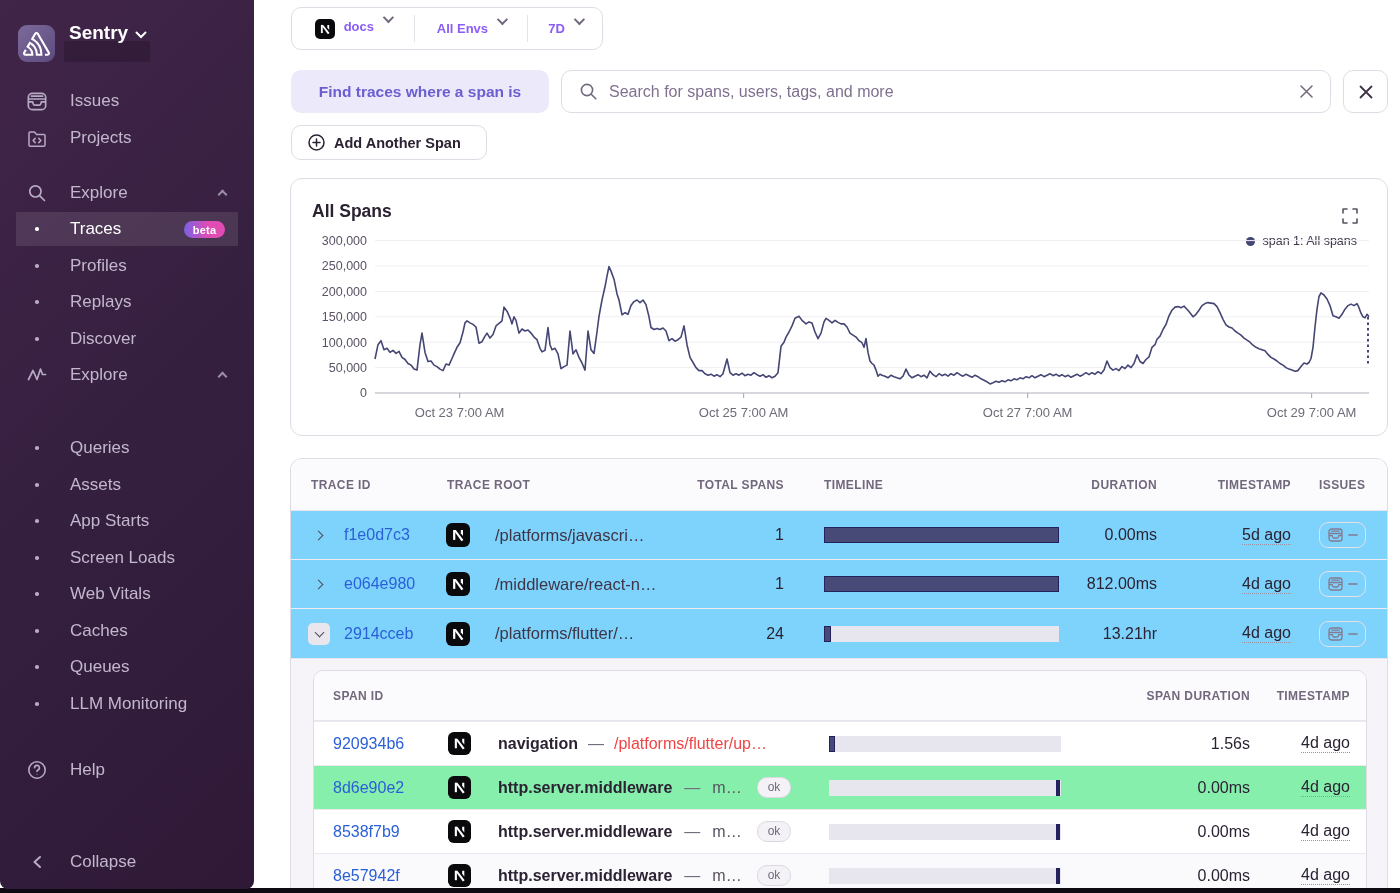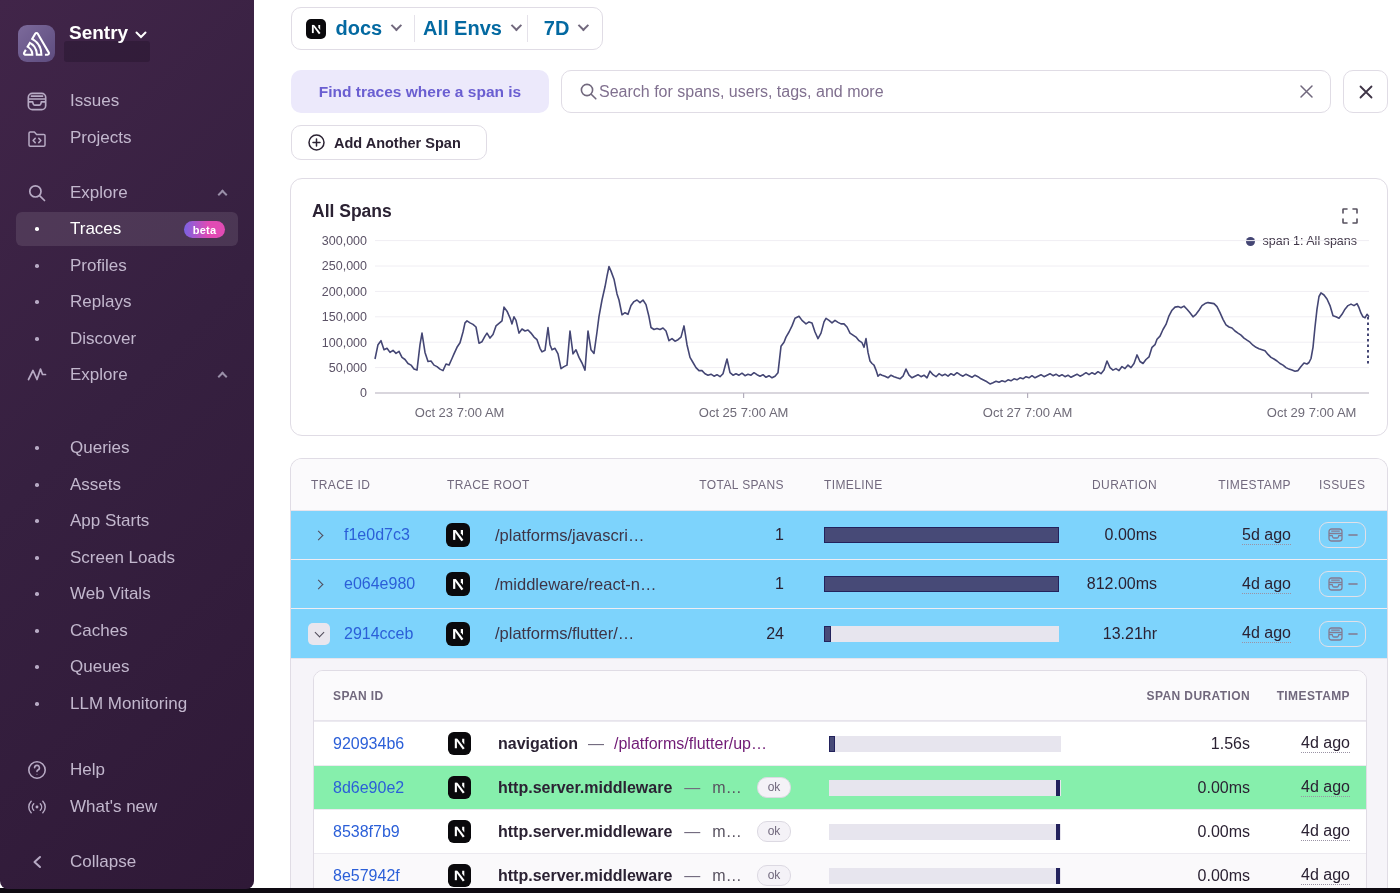--- a/index.html
+++ b/index.html
@@ -2,45 +2,45 @@
 <html><head><meta charset="utf-8"><style>
 *{margin:0;padding:0;box-sizing:border-box}
 html,body{width:1400px;height:893px;overflow:hidden;background:#fff;font-family:"Liberation Sans",sans-serif;position:relative}
 
 #sidebar{position:absolute;left:0;top:0;width:254px;height:889px;background:linear-gradient(135deg,#412549 0%,#362040 45%,#2f1937 100%);border-radius:0 0 8px 8px;z-index:5}
 .sitem{position:absolute;left:16px;width:222px;height:34px;display:flex;align-items:center;color:#c2b7cd;font-size:17px}
 .sitem .ic{position:absolute;left:11px;width:20px;height:20px;display:flex;align-items:center;justify-content:center}
 .sitem .lbl{position:absolute;left:54px;white-space:nowrap}
 .sitem .dot{position:absolute;left:19px;width:3.5px;height:3.5px;border-radius:50%;background:#b7aac4}
 .sitem .chv{position:absolute;right:12px;top:15px;width:7px;height:7px;border-right:2px solid #9a8fa8;border-top:2px solid #9a8fa8;transform:rotate(-45deg)}
-.sel{background:rgba(255,255,255,.10);border-radius:6px;color:#fff}
+.sel{background:rgba(255,255,255,.10);border-radius:0;color:#fff}
 .badge{position:absolute;left:168px;top:9px;width:41px;height:17px;border-radius:9px;background:linear-gradient(90deg,#7a62e2 0%,#e14bb4 60%);color:#fff;font-size:11px;font-weight:700;display:flex;align-items:center;justify-content:center;letter-spacing:.2px}
 #logobox{position:absolute;left:18px;top:25px;width:37px;height:37px;border-radius:9px;background:linear-gradient(135deg,#7c6a9b,#5d4b7e)}
 #brand{position:absolute;left:69px;top:22px;color:#fff;font-size:19px;font-weight:700}
 
 #bstrip{position:absolute;left:0;top:888px;width:1400px;height:5px;background:#0e0a12;z-index:4}
 
 .card{position:absolute;background:#fff;border:1px solid #e0dce5;border-radius:10px}
 #filterbar{left:291px;top:7px;width:312px;height:43px;display:flex;align-items:center}
-.fseg{display:flex;align-items:center;justify-content:center;font-weight:700;font-size:20px;color:#0369a1}
+.fseg{display:flex;justify-content:center;font-weight:700;font-size:13px;color:#8b5cf6}
 .fdiv{width:1px;height:27px;background:#e5e2ea}
 .chev{display:inline-block;width:8px;height:8px;border-right:2px solid #71687d;border-bottom:2px solid #71687d;transform:rotate(45deg) translateY(-2px);margin-left:9px;margin-top:-4px}
 #findpill{position:absolute;left:291px;top:70px;width:258px;height:43px;background:#ece9fb;border-radius:10px;color:#6a5ed1;font-weight:700;font-size:15.5px;display:flex;align-items:center;justify-content:center}
 #search{left:561px;top:70px;width:770px;height:43px;display:flex;align-items:center}
 #xbtn{left:1343px;top:70px;width:45px;height:43px;display:flex;align-items:center;justify-content:center}
 #addspan{left:291px;top:125px;width:196px;height:35px;display:flex;align-items:center;font-weight:700;font-size:14.5px;color:#2b2233}
 
 #chart{left:290px;top:178px;width:1098px;height:258px;border-radius:12px}
 #chart h2{position:absolute;left:21px;top:22px;font-size:17.5px;color:#2b2233;font-weight:700}
 #legend{position:absolute;right:30px;top:55px;font-size:12.5px;color:#3e3446;display:flex;align-items:center}
 #legend .ldot{width:9px;height:9px;border-radius:50%;background:#444674;margin-right:7px}
 
 #table{position:absolute;left:290px;top:458px;width:1098px;height:435px;border:1px solid #e0dce5;border-bottom:none;border-radius:12px 12px 0 0;background:#fff;overflow:hidden}
 .th{background:#fbfafc;border-bottom:1px solid #e7e4ec;position:absolute;left:0;right:0;top:0;height:52px}
-.hcell{position:absolute;top:0;height:52px;display:flex;align-items:center;font-size:12px;font-weight:400;color:#71687d;letter-spacing:.4px}
+.hcell{position:absolute;top:0;height:52px;display:flex;align-items:center;font-size:12px;font-weight:700;color:#71687d;letter-spacing:.4px}
 .row{position:absolute;left:0;right:0;height:49px;border-bottom:1px solid #efedf3;background:#7dd3fc}
 .link{color:#2b5fd8;font-size:16px}
 .cell{position:absolute;display:flex;align-items:center;height:100%}
 .rt{justify-content:flex-end}
 .dur{font-size:16px;color:#2b2233}
 .ts{font-size:16px;color:#2b2233;border-bottom:1px dotted #9a93a5}
 .bar{position:absolute;top:50%;margin-top:-8px;height:16px}
 .barbg{background:#e7e5ee}
 .barfg{background:#474a77;border:1px solid #23225c}
 .issuebtn{position:absolute;width:47px;height:26px;border:1px solid #e3e0e8;border-radius:9px;top:50%;margin-top:-13px;display:flex;align-items:center;justify-content:center;gap:5px;color:#81798f}
@@ -159,29 +159,20 @@
   <div class="sitem" style="top:753px">
       <span class="ic">
         <svg width="20" height="20" viewBox="0 0 20 20" fill="none" stroke="#b7aac4" stroke-width="1.6">
           <circle cx="10" cy="10" r="8.2"></circle>
           <path d="M7.6 7.8 a2.4 2.4 0 1 1 3.3 2.2 c-.7.3-.9.7-.9 1.4" stroke-linecap="round"></path>
           <circle cx="10" cy="14.2" r="0.5" fill="#b7aac4" stroke="none"></circle>
         </svg>
       </span>
       <span class="lbl">Help</span>
     </div>
-  <div class="sitem" style="top:790px">
-      <span class="ic">
-        <svg width="22" height="18" viewBox="0 0 22 18" fill="none" stroke="#b7aac4" stroke-width="1.6" stroke-linecap="round">
-          <circle cx="11" cy="9" r="1.6" fill="#b7aac4" stroke="none"></circle>
-          <path d="M7.4 12.6 a5.1 5.1 0 0 1 0-7.2 M14.6 5.4 a5.1 5.1 0 0 1 0 7.2 M4.6 15.4 a9.1 9.1 0 0 1 0-12.8 M17.4 2.6 a9.1 9.1 0 0 1 0 12.8"></path>
-        </svg>
-      </span>
-      <span class="lbl">What's new</span>
-    </div>
   <div class="sitem" style="top:845px">
       <span class="ic">
         <svg width="12" height="14" viewBox="0 0 12 14" fill="none" stroke="#b7aac4" stroke-width="2" stroke-linecap="round" stroke-linejoin="round">
           <path d="M9 2 L3.5 7 L9 12"></path>
         </svg>
       </span>
       <span class="lbl">Collapse</span>
     </div>
 </div>
 <div id="bstrip"></div>
@@ -199,21 +190,21 @@
   <div class="fseg" style="width:113px">All Envs<span class="chev"></span></div>
   <div class="fdiv"></div>
   <div class="fseg" style="width:74px">7D<span class="chev"></span></div>
 </div>
 <div id="findpill">Find traces where a span is</div>
 <div class="card" id="search">
   <svg style="margin-left:18px" width="17" height="17" viewBox="0 0 17 17" fill="none" stroke="#71687d" stroke-width="1.6">
       <circle cx="7" cy="7" r="5.6"></circle>
       <path d="M11.2 11.2 L15.8 15.8" stroke-linecap="round"></path>
     </svg>
-  <span style="margin-left:2px;font-size:16px;color:#80708f">Search for spans, users, tags, and more</span>
+  <span style="margin-left:12px;font-size:16px;color:#80708f">Search for spans, users, tags, and more</span>
   <svg style="position:absolute;right:16px" width="15" height="15" viewBox="0 0 15 15" stroke="#71687d" stroke-width="1.5" stroke-linecap="round">
       <path d="M2 2 L13 13 M13 2 L2 13"></path>
     </svg>
 </div>
 <div class="card" id="xbtn">
     <svg width="16" height="16" viewBox="0 0 16 16" stroke="#3e3446" stroke-width="1.8" stroke-linecap="round">
       <path d="M2.5 2.5 L13.5 13.5 M13.5 2.5 L2.5 13.5"></path>
     </svg>
   </div>
 <div class="card" id="addspan">
@@ -384,21 +375,21 @@
             <svg width="23" height="23" viewBox="0 0 24 24" style="vertical-align:middle">
               <rect width="24" height="24" rx="6" fill="#0a090c"></rect>
               <path d="M7.1 7.1 h2.2 v9.8 h-2.2 z" fill="#fff"></path>
               <path d="M7.4 7.1 h2.4 l7.6 9.8 -1.9 1.3 z" fill="#fff"></path>
               <path d="M14.8 7.1 h2.2 v6 l-2.2 -2.8 z" fill="#fff"></path>
             </svg>
           </div>
         <div class="cell" style="left:184px;font-size:16px;color:#2b2233">
             <b>navigation</b>
             <span style="color:#71687d;margin:0 10px">—</span>
-            <span style="color:#701a75">/platforms/flutter/up…</span>
+            <span style="color:#ef4444">/platforms/flutter/up…</span>
           </div>
         <div class="bar barbg" style="left:515px;width:232px"></div>
         <div class="bar barfg" style="left:515px;width:6px"></div>
         <div class="cell dur" style="left:830px;width:106px;justify-content:flex-end">1.56s</div>
         <div class="cell" style="left:956px;width:80px;justify-content:flex-end">
             <span class="ts">4d ago</span>
           </div>
       </div>
       <div class="srow" style="top:94px;background:#86efac">
         <div class="cell link" style="left:19px">8d6e90e2</div>

